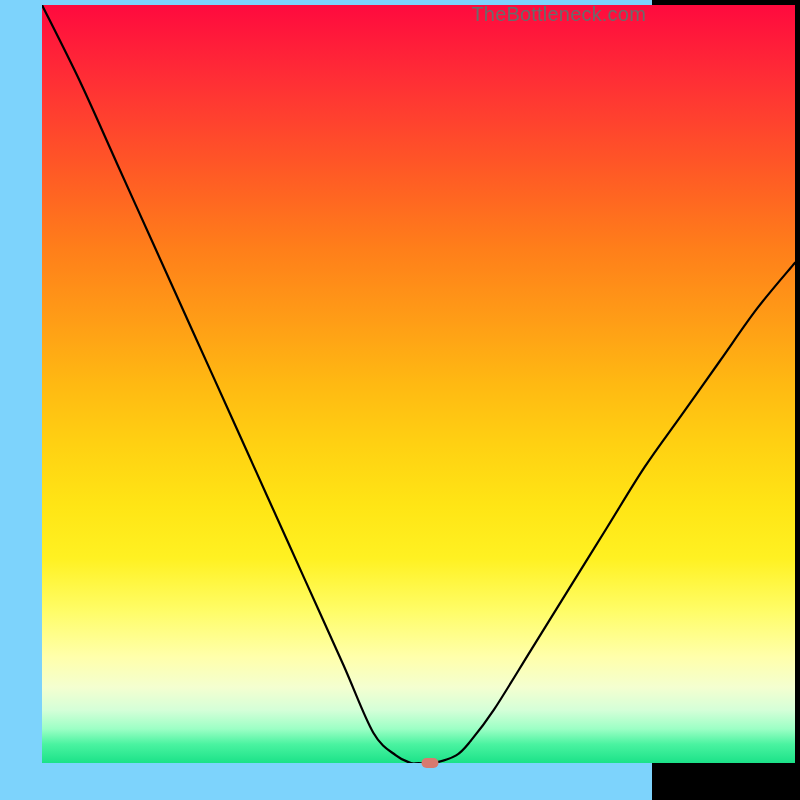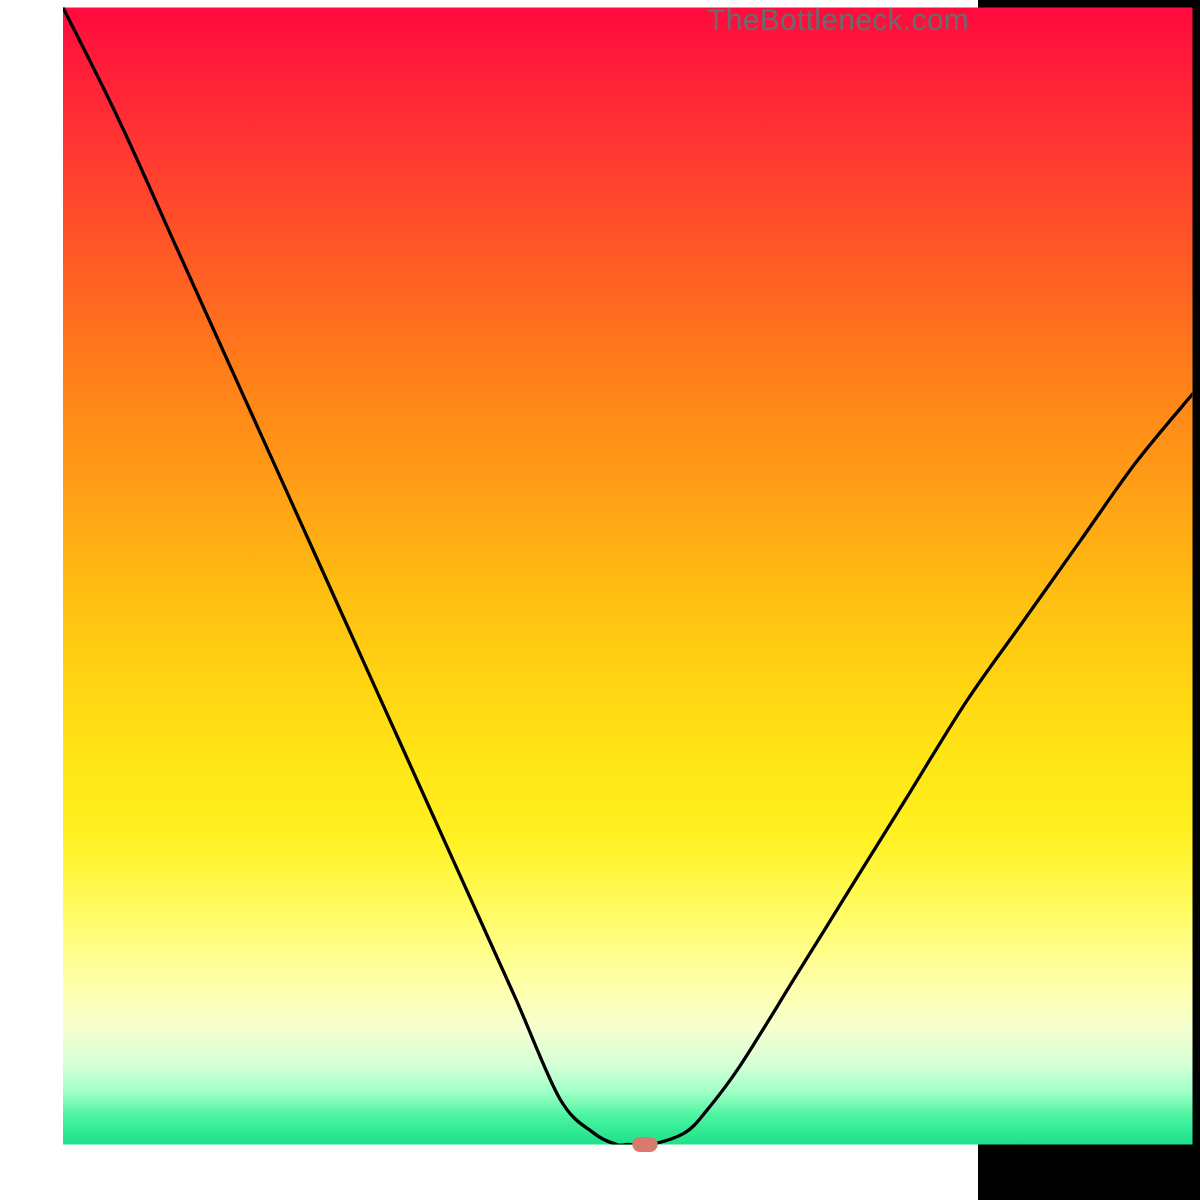--- a/index.html
+++ b/index.html
@@ -8,21 +8,21 @@
     width: 800px;
     height: 800px;
     background: #000;
     overflow: hidden;
     font-family: Arial, Helvetica, sans-serif;
   }
   .frame {
     position: relative;
     width: 652px;
     height: 800px;
-    background: #ffffff;
+    background: #7dd3fc;
   }
   .plot {
     position: absolute;
     left: 42px;
     top: 5px;
     width: 753px;
     height: 758px;
     background: linear-gradient(to bottom,
       #ff0a3e 0%,
       #ff2f35 10%,

